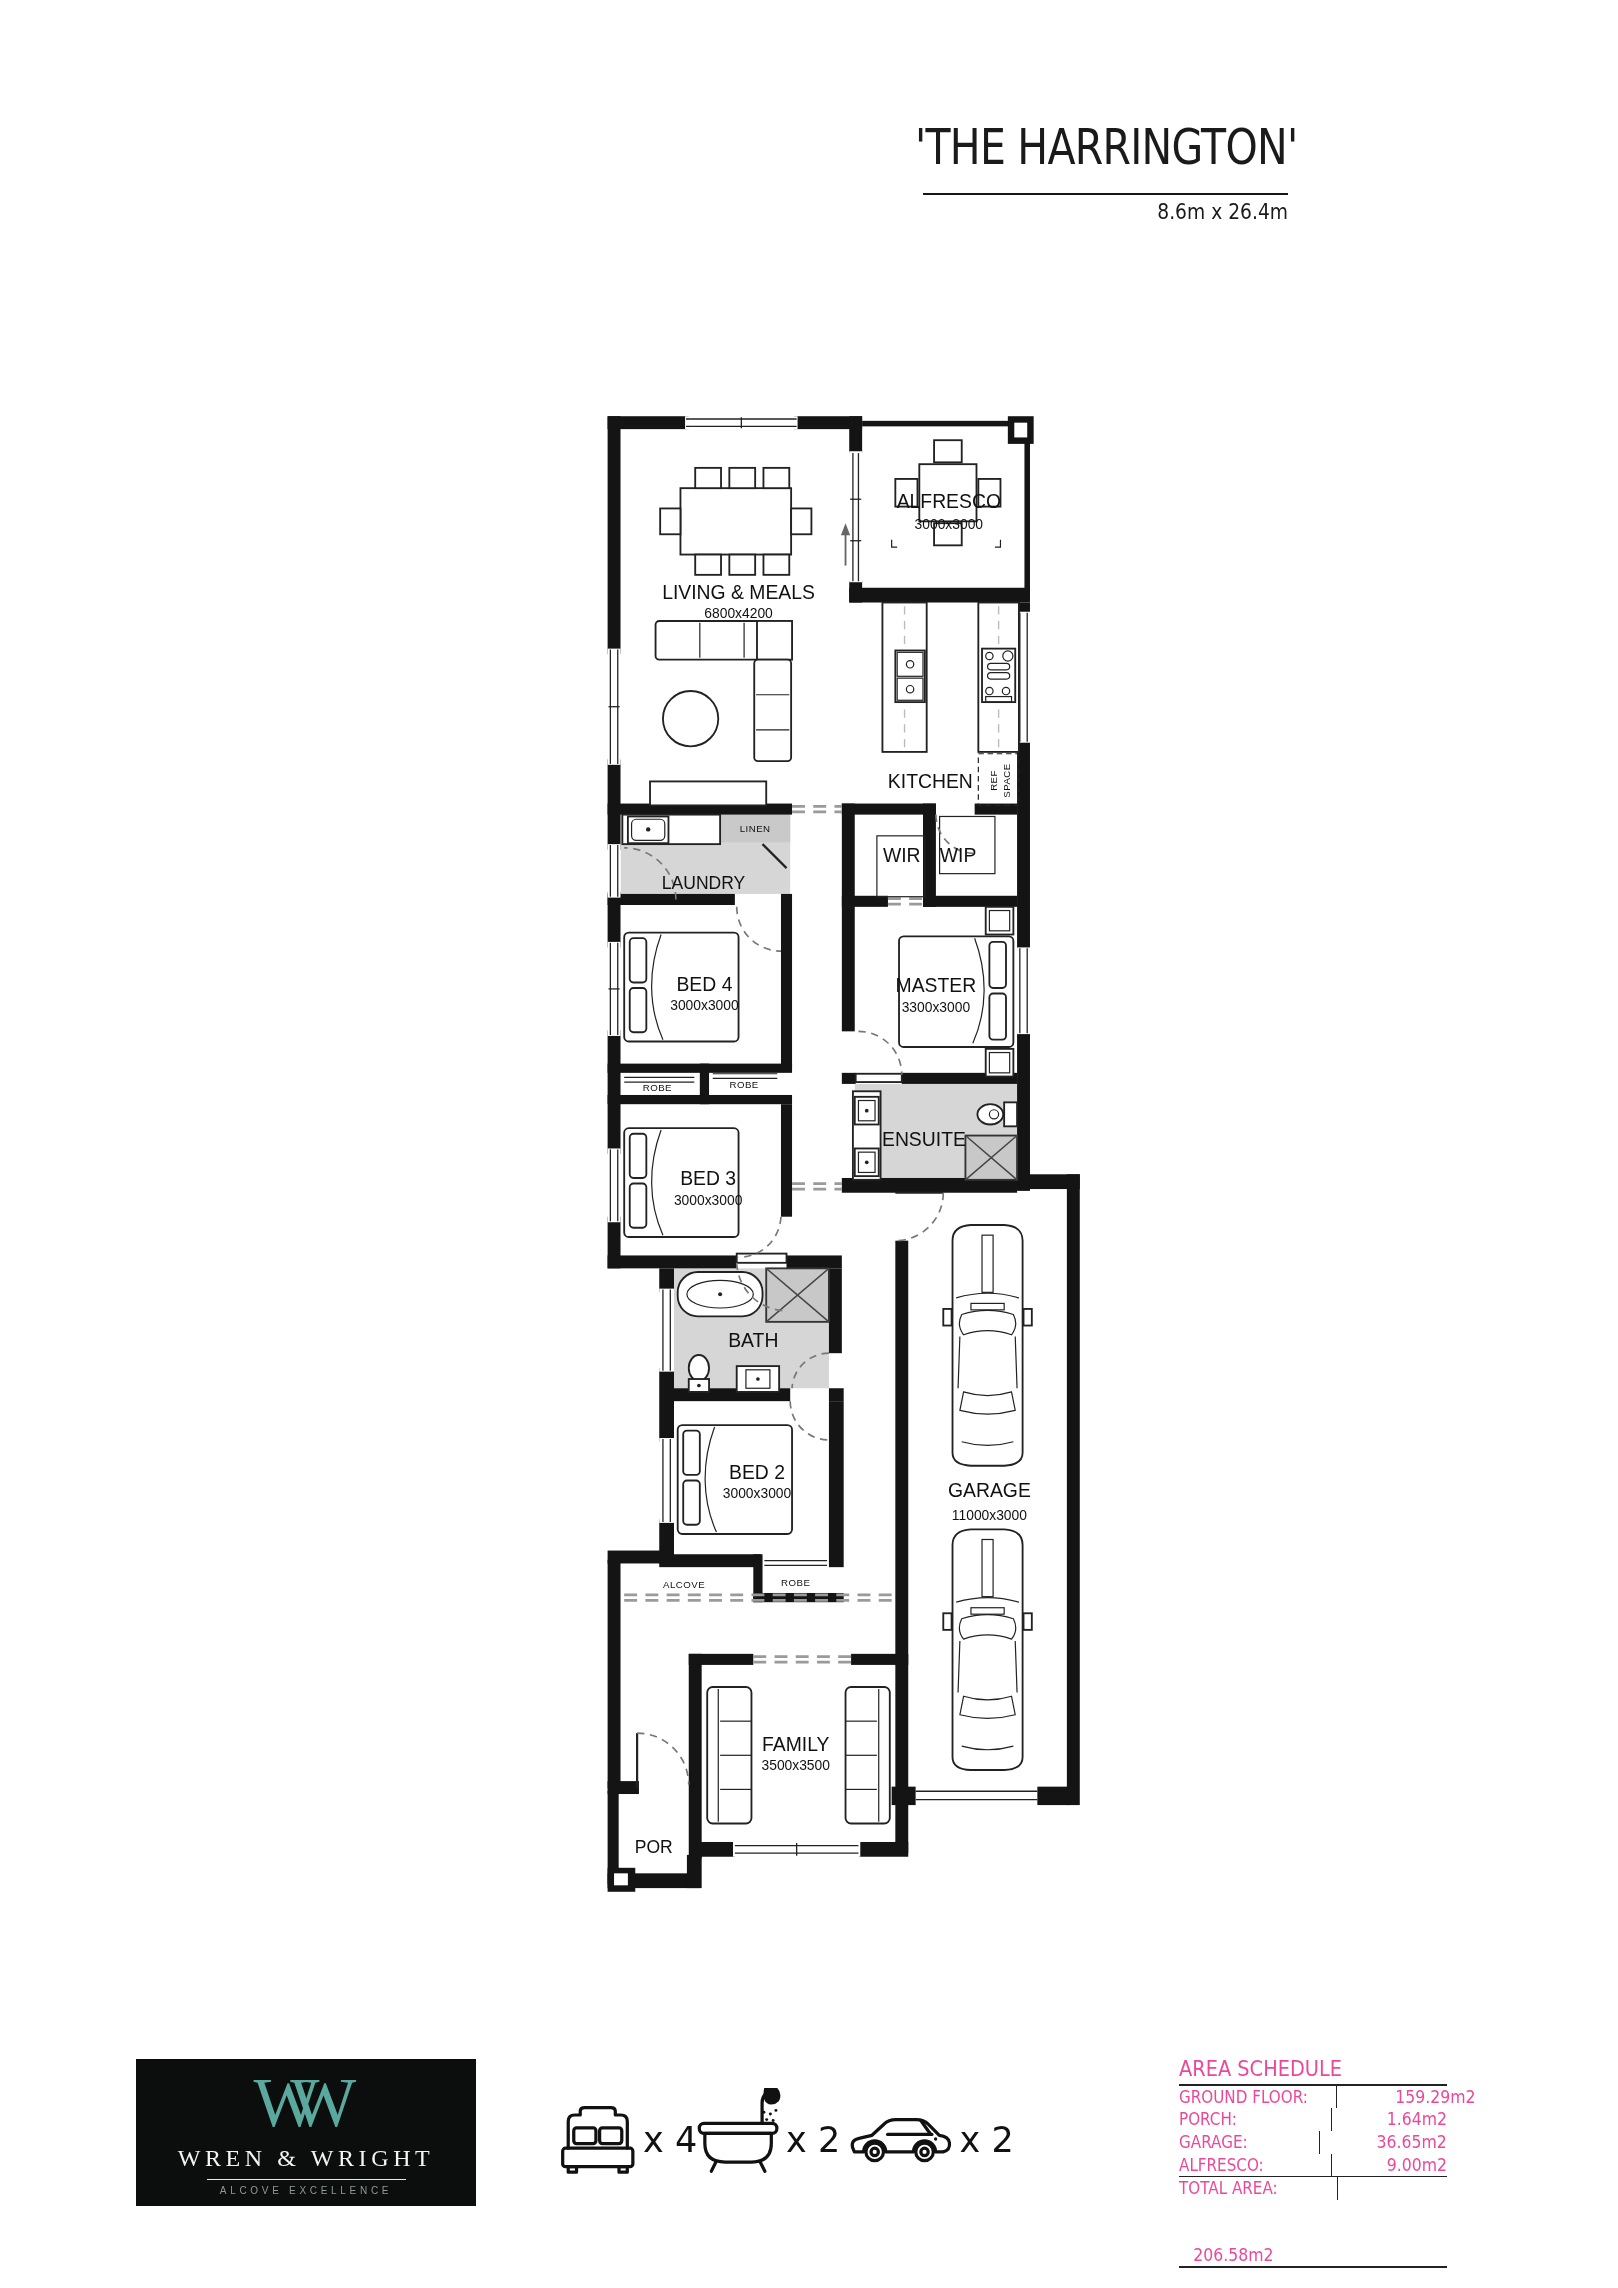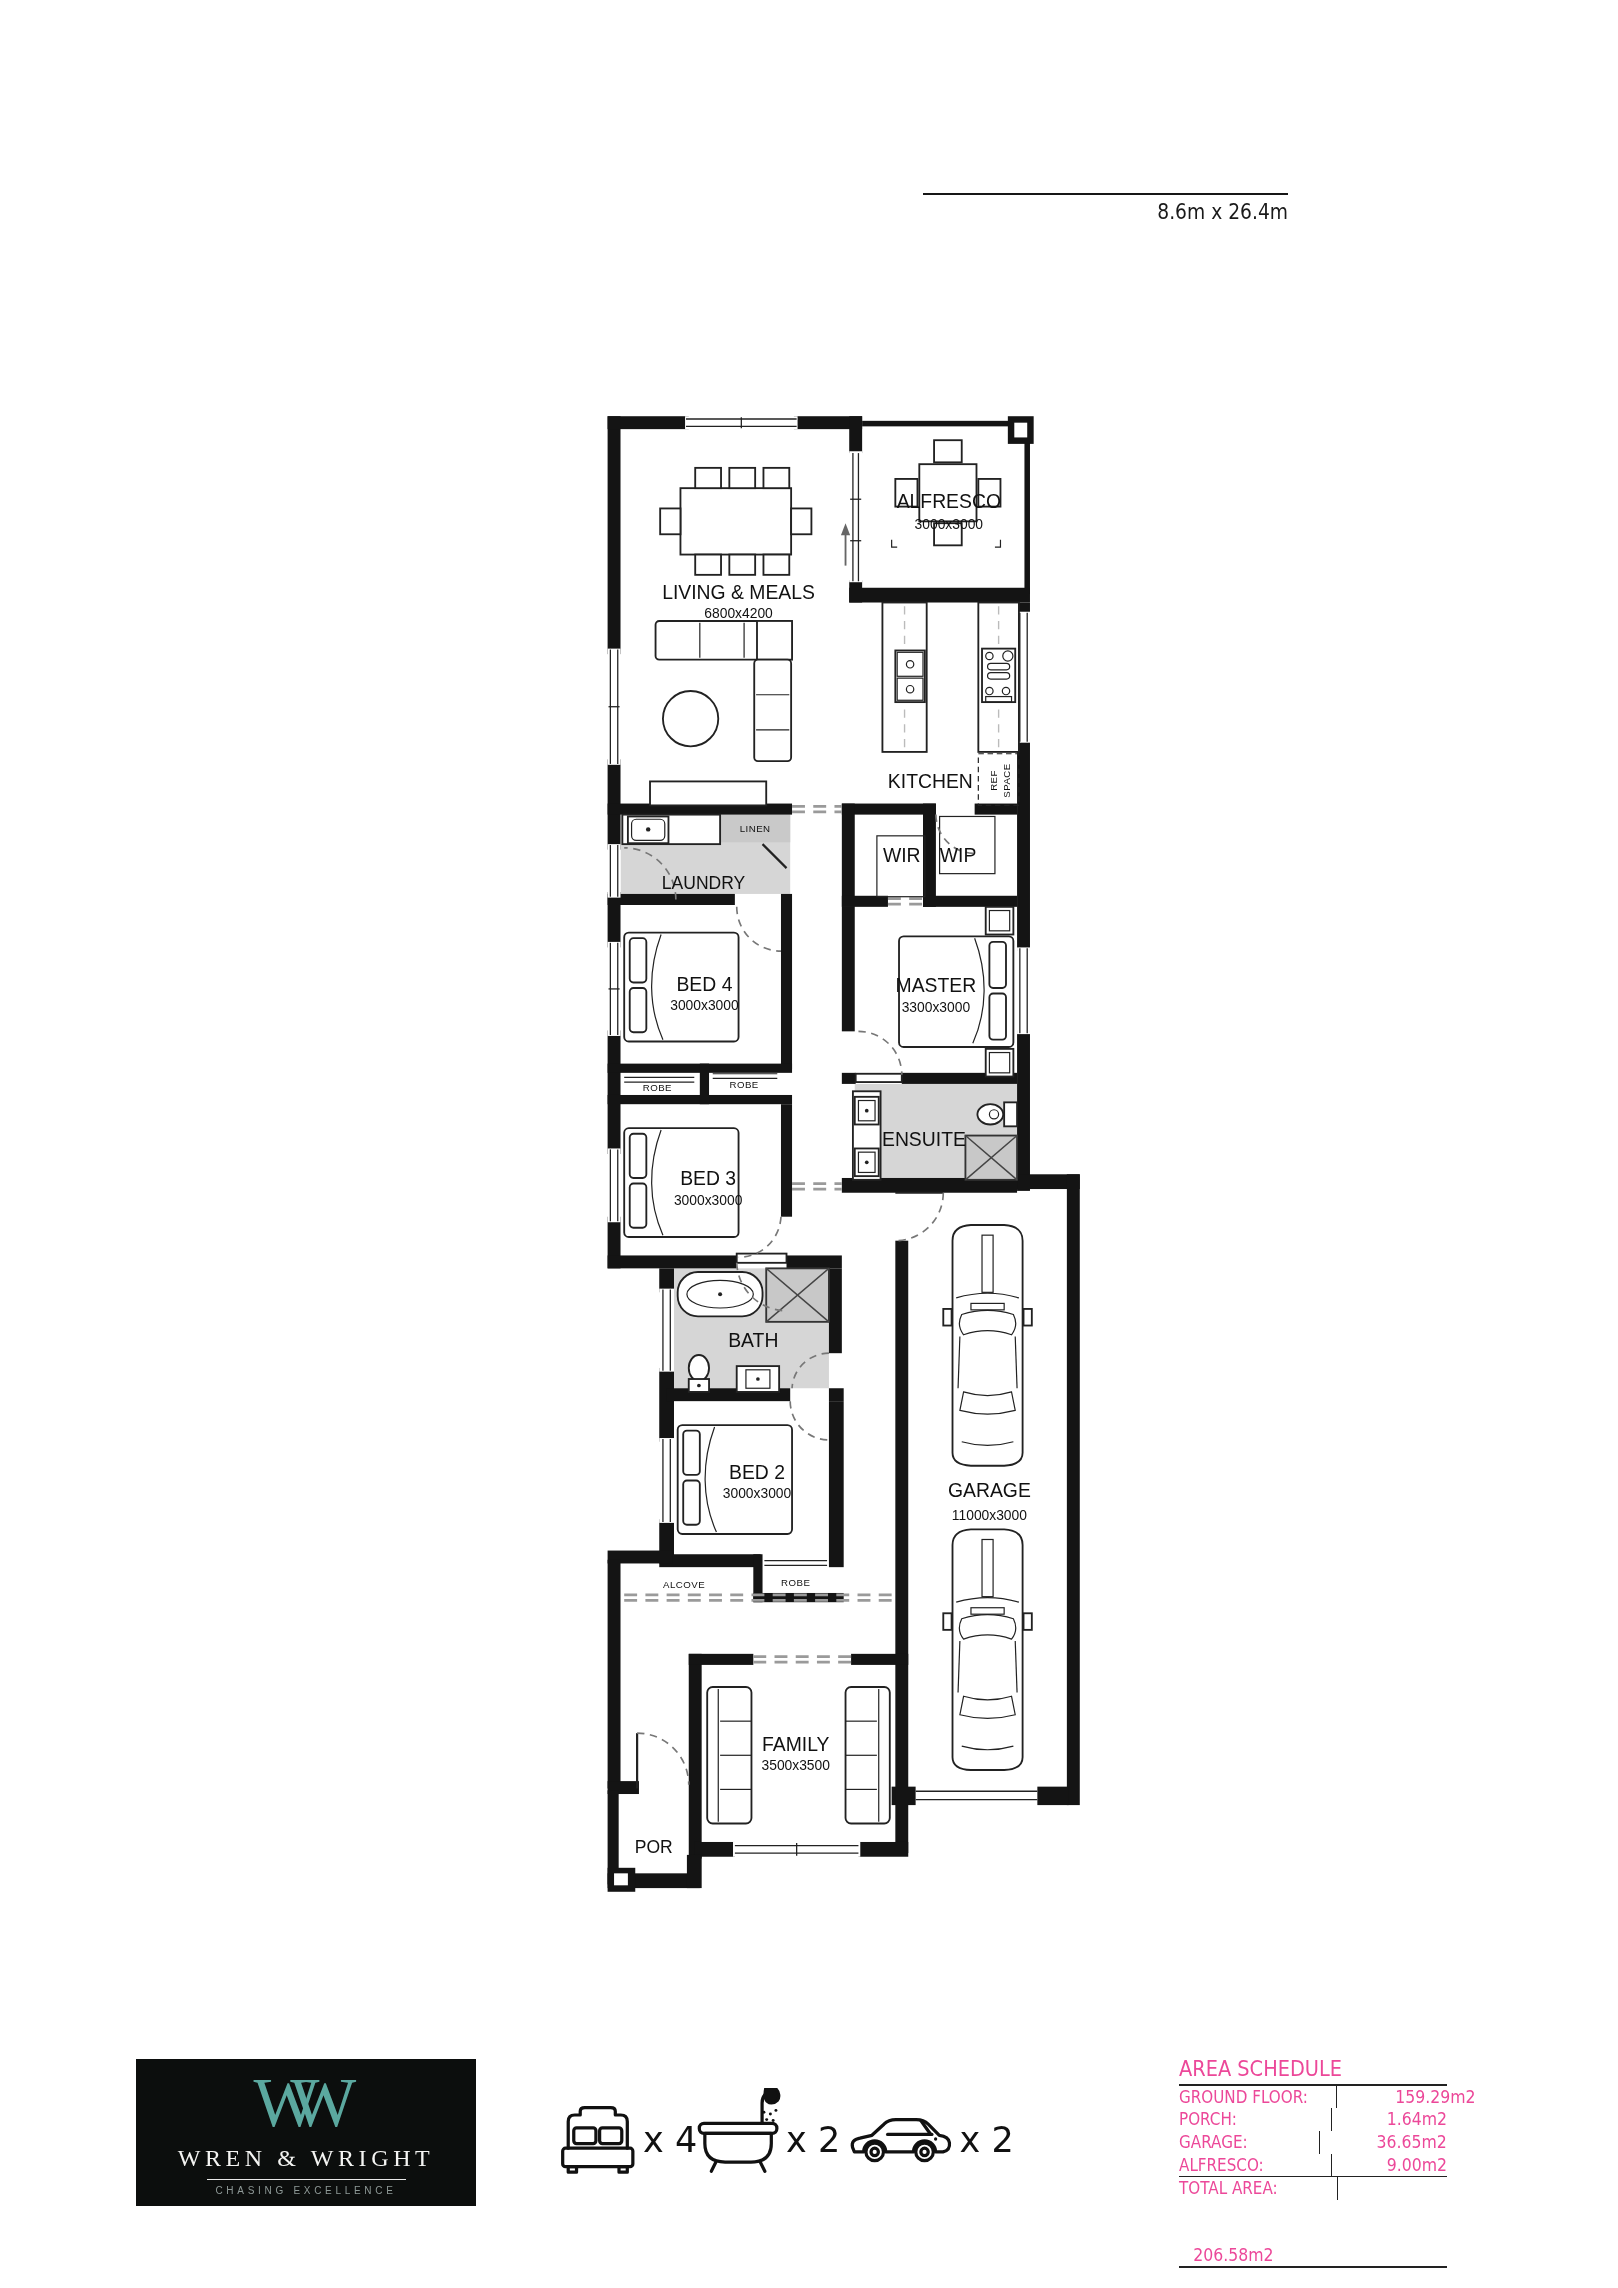--- a/index.html
+++ b/index.html
@@ -51,20 +51,23 @@
   .srow .l span{display:inline-block;transform:scaleX(.82);transform-origin:left center;white-space:nowrap;}
   .srow .v{flex:1;text-align:left;}
   .srow .v span{display:inline-block;transform:scaleX(.85);transform-origin:right center;white-space:nowrap;}
   .total{border-top:1.8px solid #222;flex-direction:column;}
 </style>
 </head>
 <body>
 
 <div class="page">
 
+  <div class="title-block">
+    <span class="title-main">'THE HARRINGTON'</span>
+  </div>
   <div class="title-rule"></div>
   <div class="title-sub">8.6m x 26.4m</div>
 
   <svg class="plan" width="498" height="1514" viewBox="640 430 540 1640" xmlns="http://www.w3.org/2000/svg">
 
     <g>
       <rect class="gray" x="672" y="882" width="184" height="86"></rect>
       <rect class="gray2" x="780" y="882" width="76" height="30"></rect>
       <rect class="gray" x="926" y="1174" width="176" height="104"></rect>
       <rect class="gray" x="730" y="1374" width="168" height="130"></rect>
@@ -464,21 +467,21 @@
     </g>
   </svg>
 
   <div class="logo-box">
     <svg width="138" height="65" viewBox="0 0 150 70">
       <text x="18" y="62" font-family="Liberation Serif, serif" font-size="76" fill="#5ba89f">W</text>
       <text x="58" y="62" font-family="Liberation Serif, serif" font-size="76" fill="#5ba89f">W</text>
     </svg>
     <div class="brand">WREN &amp; WRIGHT</div>
     <div class="logo-rule"></div>
-    <div class="tagline">CHASING EXCELLENCE</div>
+    <div class="tagline">ALCOVE EXCELLENCE</div>
   </div>
 
   <svg class="legend" width="480" height="102" viewBox="580 2262 520 110" xmlns="http://www.w3.org/2000/svg">
     <g fill="none" stroke="#111" stroke-width="3.5" stroke-linejoin="round" stroke-linecap="round">
       <g>
         <path d="M 616 2327 L 616 2298 Q 616 2291 623 2291 L 629 2291 L 629 2287 Q 629 2283 634 2283 L 662 2283 Q 667 2283 667 2287 L 667 2291 L 673 2291 Q 680 2291 680 2298 L 680 2327"></path>
         <rect x="610" y="2327" width="76" height="20" rx="3"></rect>
         <rect x="616" y="2347" width="9" height="6"></rect>
           <rect x="671" y="2347" width="9" height="6"></rect>
         <rect x="622" y="2305" width="24" height="17" rx="3"></rect>

